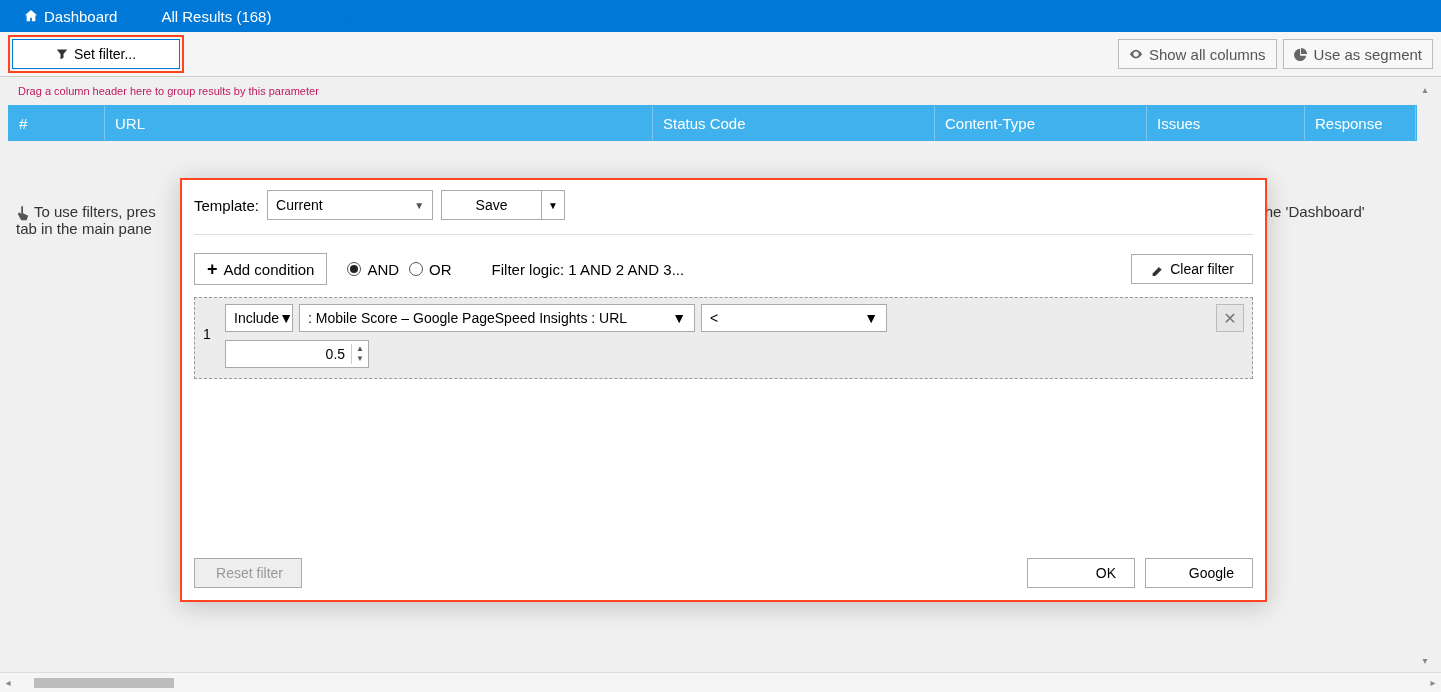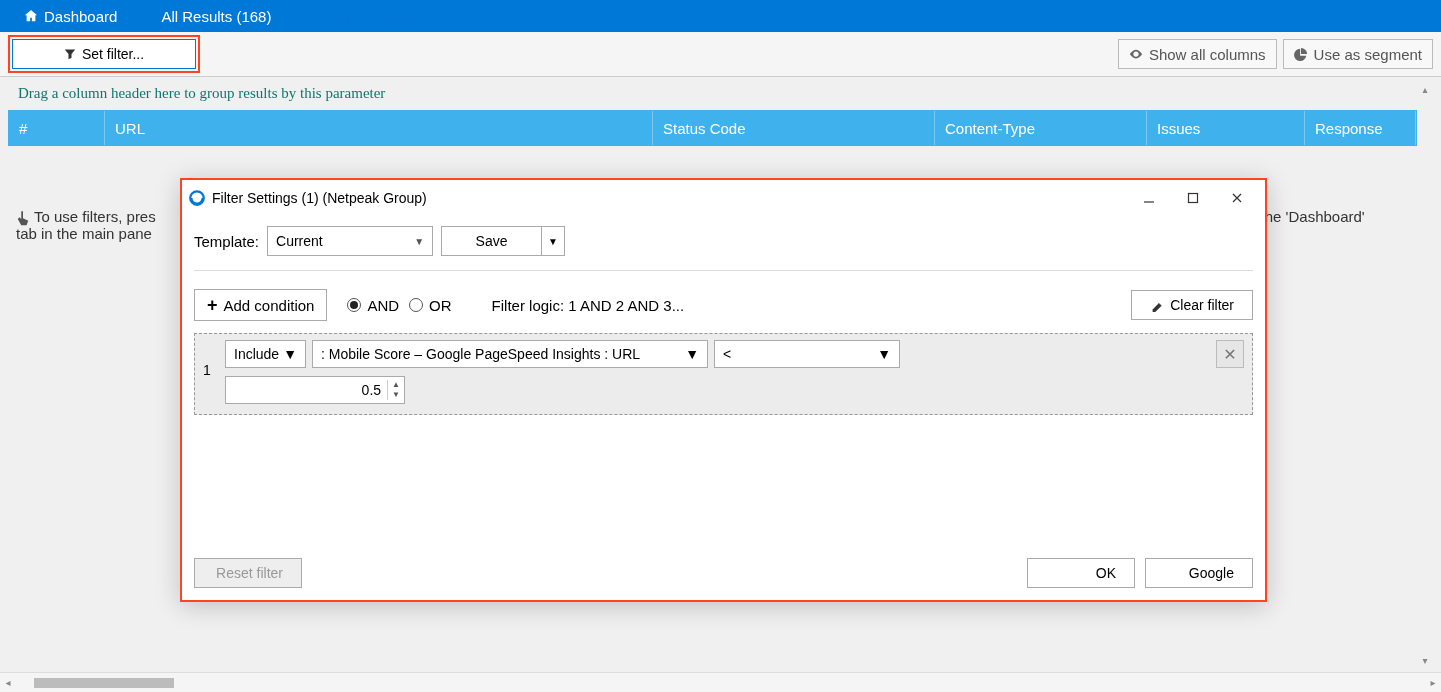--- a/index.html
+++ b/index.html
@@ -5,30 +5,30 @@
   * { box-sizing: border-box; margin: 0; padding: 0; font-family: "Segoe UI", Tahoma, sans-serif; }
   body { width: 1441px; height: 692px; background: #f0f0f0; overflow: hidden; position: relative; }
 
   .topbar { background: #0078d7; height: 32px; display: flex; align-items: stretch; padding: 16px 2px; }
   .tab { display: flex; align-items: center; gap: 6px; padding: 0 22px; color: #fff; font-size: 15px; cursor: pointer; }
   .tab.active { background: #fff; color: #0078d7; border-top-left-radius: 2px; border-top-right-radius: 2px; margin-top: 3px; }
   .tab svg { width: 14px; height: 14px; fill: currentColor; }
 
   .toolbar { height: 45px; background: #f5f5f5; border-bottom: 1px solid #ccc; display: flex; align-items: center; padding: 4px 8px; }
   .set-filter-wrap { border: 2px solid #ff4520; padding: 2px; }
-  .set-filter-btn { display: flex; align-items: center; justify-content: center; gap: 6px; width: 184px; height: 30px; border: 1px solid #0078d7; background: #fff; font-size: 14px; cursor: pointer; }
+  .set-filter-btn { display: flex; align-items: center; justify-content: center; gap: 6px; width: 168px; height: 30px; border: 1px solid #0078d7; background: #fff; font-size: 14px; cursor: pointer; }
   .set-filter-btn svg { width: 12px; height: 12px; fill: #333; }
   .toolbar-spacer { flex: 1; }
   .tbtn { display: flex; align-items: center; gap: 6px; height: 30px; padding: 0 10px; border: 1px solid #bbb; background: #f8f8f8; margin-left: 6px; font-size: 15px; color: #555; cursor: pointer; }
   .tbtn svg { width: 14px; height: 14px; fill: #666; }
 
   .content { position: relative; padding: 0 8px; height: calc(100% - 77px - 20px); overflow: hidden; }
   .scroll-arrow-up { position: absolute; right: 8px; top: 4px; width: 16px; height: 16px; font-size: 10px; color: #888; display: flex; align-items:center; justify-content:center; }
   .scroll-arrow-dn { position: absolute; right: 8px; bottom: 4px; width: 16px; height: 16px; font-size: 10px; color: #888; display: flex; align-items:center; justify-content:center; }
-  .group-hint { padding: 8px 10px; font-size: 15px; color: #0f766e; font-family: Liberation Serif, serif; }
+  .group-hint { padding: 8px 10px; font-size: 11px; color: #be185d; }
   .gridhead { display: flex; background: #3fb2ed; color: #fff; font-size: 15px; height: 36px; align-items: center; border: 1px solid #3fb2ed; margin-right: 16px; }
   .gridhead .col { padding: 0 10px; border-right: 1px solid rgba(255,255,255,0.3); height: 100%; display: flex; align-items: center; }
   .col-num { width: 96px; }
   .col-url { width: 548px; }
   .col-status { width: 282px; }
   .col-ctype { width: 212px; }
   .col-issues { width: 158px; }
   .col-resp { flex:1; border-right:none; }
 
   .hint-text { margin-top: 62px; padding: 0 8px; font-size: 15px; color: #333; display: flex; align-items: flex-start; gap: 4px; }
@@ -63,21 +63,21 @@
   .radio { width:14px; height:14px; border:1px solid #555; border-radius:50%; display:inline-flex; align-items:center; justify-content:center; }
   .radio.checked::after { content:""; width:8px; height:8px; background:#222; border-radius:50%; }
   .clear-btn { margin-left:auto; }
   .clear-btn svg { width:14px; height:14px; fill:#333; }
 
   .filter-box { border:1px dashed #999; background:#ececec; padding: 6px 8px 10px 8px; display:flex; align-items:flex-start; gap:10px; }
   .filter-idx { font-size:14px; padding-top:22px; width:12px; }
   .filter-rows { flex:1; display:flex; flex-direction:column; gap:8px; }
   .frow { display:flex; align-items:center; gap:6px; }
   .sel { display:flex; align-items:center; justify-content:space-between; border:1px solid #aaa; background:#fff; height:28px; padding:0 8px; font-size:14px; cursor:pointer; }
-  .numbox { display:flex; align-items:center; border:1px solid #aaa; background:#fff; height:28px; width:180px; }
+  .numbox { display:flex; align-items:center; border:1px solid #aaa; background:#fff; height:28px; width:144px; }
   .numbox input { border:none; outline:none; width:100%; text-align:right; padding:0 6px; font-size:14px; }
   .spinners { display:flex; flex-direction:column; border-left:1px solid #ccc; }
   .spinners div { font-size:8px; line-height:1; padding:1px 4px; cursor:pointer; color:#555; }
   .del-x { width:28px; height:28px; border:1px solid #bbb; background:#e6e6e6; display:flex; align-items:center; justify-content:center; cursor:pointer; color:#777; font-size:16px; margin-left:auto; }
 
   .dlg-footer { display:flex; align-items:center; padding: 12px; gap:10px; }
   .dlg-footer .btn { width: 108px; justify-content:flex-end;margin-top:32px; }
   .dlg-footer .spacer { flex:1; }
 </style>
 </head>
@@ -153,44 +153,20 @@
   <div class="scroll-arrow-dn">▾</div>
 </div>
 
 <div class="bottombar">
   <div class="hscroll-left">◂</div>
   <div class="hscroll-handle"></div>
   <div class="hscroll-right">▸</div>
 </div>
 
 <div class="dialog">
-  <div class="dlg-title">
-    <svg class="logo" viewBox="0 0 16 16">
-        <circle cx="8" cy="8" r="6" fill="none" stroke="#0078d7" stroke-width="2"></circle>
-        <path d="M3 8a5 5 0 0010 0" fill="none" stroke="#0078d7" stroke-width="2"></path>
-      </svg>
-    <span>Filter Settings (1) (Netpeak Group)</span>
-    <div class="win-btns">
-      <div class="win-btn">
-          <svg viewBox="0 0 12 12">
-            <path d="M1 10h10" stroke="#333" stroke-width="1.2"></path>
-          </svg>
-        </div>
-      <div class="win-btn">
-          <svg viewBox="0 0 12 12">
-            <rect x="1.5" y="1.5" width="9" height="9" fill="none" stroke="#333" stroke-width="1.2"></rect>
-          </svg>
-        </div>
-      <div class="win-btn">
-          <svg viewBox="0 0 12 12">
-            <path d="M2 2l8 8M10 2l-8 8" stroke="#333" stroke-width="1.2"></path>
-          </svg>
-        </div>
-    </div>
-  </div>
 
   <div class="dlg-body">
     <div class="tpl-row">
       <span>Template:</span>
       <div class="select" style="width:166px;">
         <span>Current</span>
         <span class="caret">▼</span>
       </div>
       <div class="btn-group">
         <button class="btn" style="width:100px;">
@@ -222,21 +198,21 @@
             <path d="M10 6l3 3" stroke="#333"></path>
           </svg>
         <span>Clear filter</span>
       </button>
     </div>
 
     <div class="filter-box">
       <div class="filter-idx">1</div>
       <div class="filter-rows">
         <div class="frow">
-          <div class="sel" style="width:81px;">
+          <div class="sel" style="width:68px;">
             <span>Include</span>
             <span class="caret">▼</span>
           </div>
           <div class="sel" style="width:396px;">
             <span>: Mobile Score  –  Google PageSpeed Insights  :  URL</span>
             <span class="caret">▼</span>
           </div>
           <div class="sel" style="width:186px;">
             <span>&lt;</span>
             <span class="caret">▼</span>

